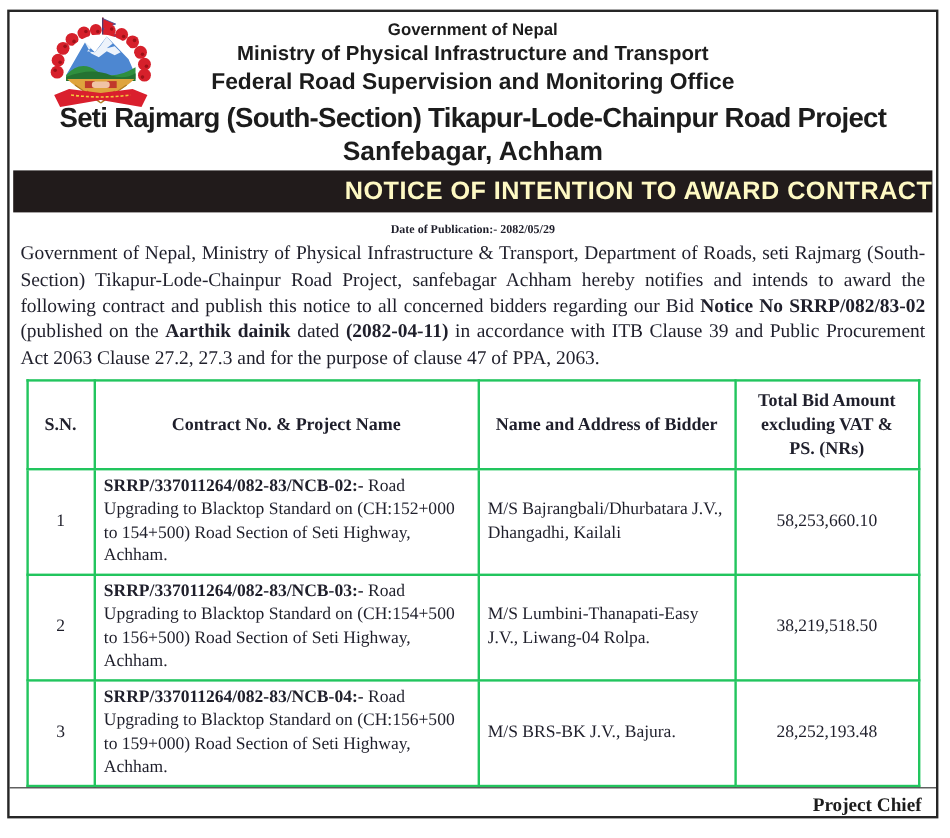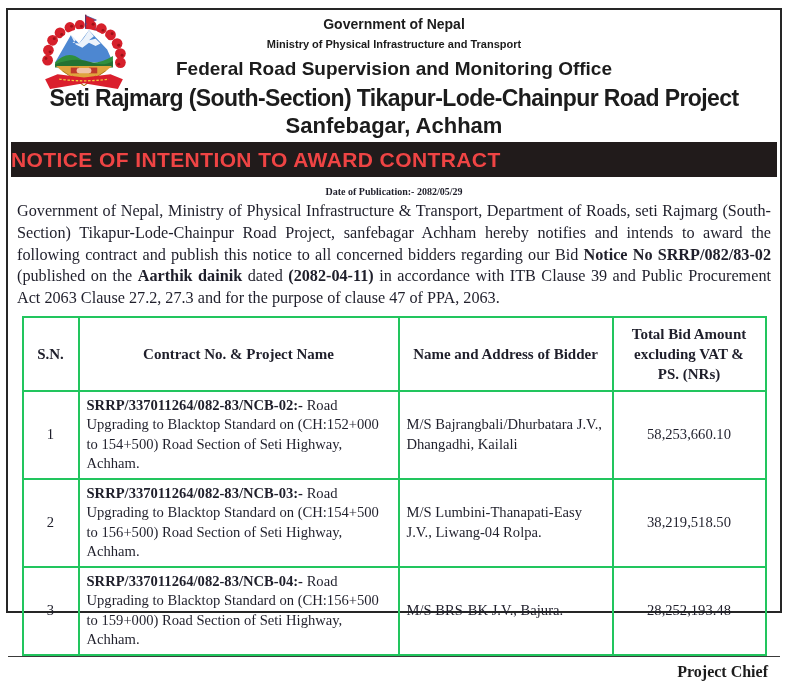--- a/index.html
+++ b/index.html
@@ -16,21 +16,21 @@
     width: 792px;
     height: 698px;
     background: #ffffff;
     overflow: hidden;
   }
   .doc {
     position: absolute;
     left: 6px;
     top: 8px;
     width: 776px;
-    height: 605px;
+    height: 674px;
     border: 2px solid #262626;
     box-sizing: border-box;
     background: #ffffff;
   }
   
   .header {
     position: relative;
     text-align: center;
     padding-top: 5px;
     font-family: "Liberation Sans", sans-serif;
@@ -38,39 +38,39 @@
     color: #1c1c1c;
   }
   .logo {
     position: absolute;
     left: 26px;
     top: 3px;
     width: 100px;
     height: 86px;
   }
   .h-line1 { font-size: 14px; line-height: 19px; }
-  .h-line2 { font-size: 11px; line-height: 21px; }
+  .h-line2 { font-size: 17px; line-height: 21px; }
   .h-line3 { font-size: 16px; line-height: 21px; margin-top: 2px; }
   .h-line4 { font-size: 19px; line-height: 24px; margin-top: 2px; }
   .h-title {
     font-size: 23px;
     line-height: 28px;
     margin-top: 3px;
     letter-spacing: -0.6px;
     white-space: nowrap;
   }
   .h-loc { font-size: 22px; line-height: 21px; margin-top: 3px; }
   
   .banner {
     margin: 6px 3px 0 3px;
     height: 35px;
     line-height: 35px;
     background: #211b1b;
-    color: #ef4444;
-    text-align: left;
+    color: #fef9c3;
+    text-align: right;
     font-family: "Liberation Sans", sans-serif;
     font-weight: bold;
     font-size: 21px;
     letter-spacing: 0.4px;
   }
   
   .date-line {
     text-align: center;
     font-weight: bold;
     font-size: 10px;

